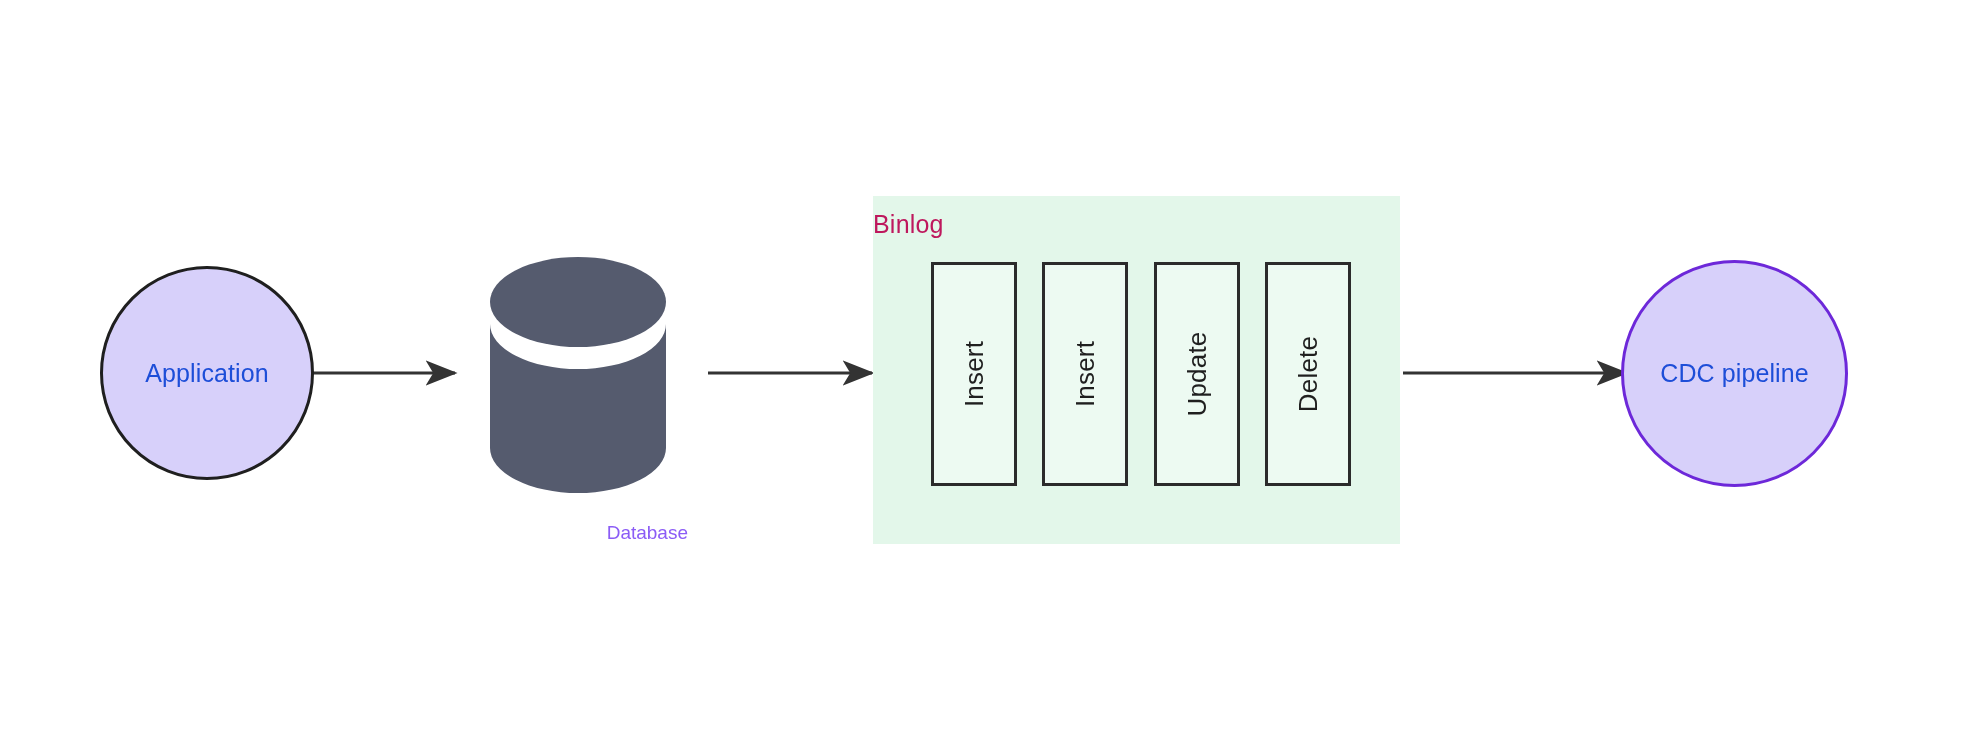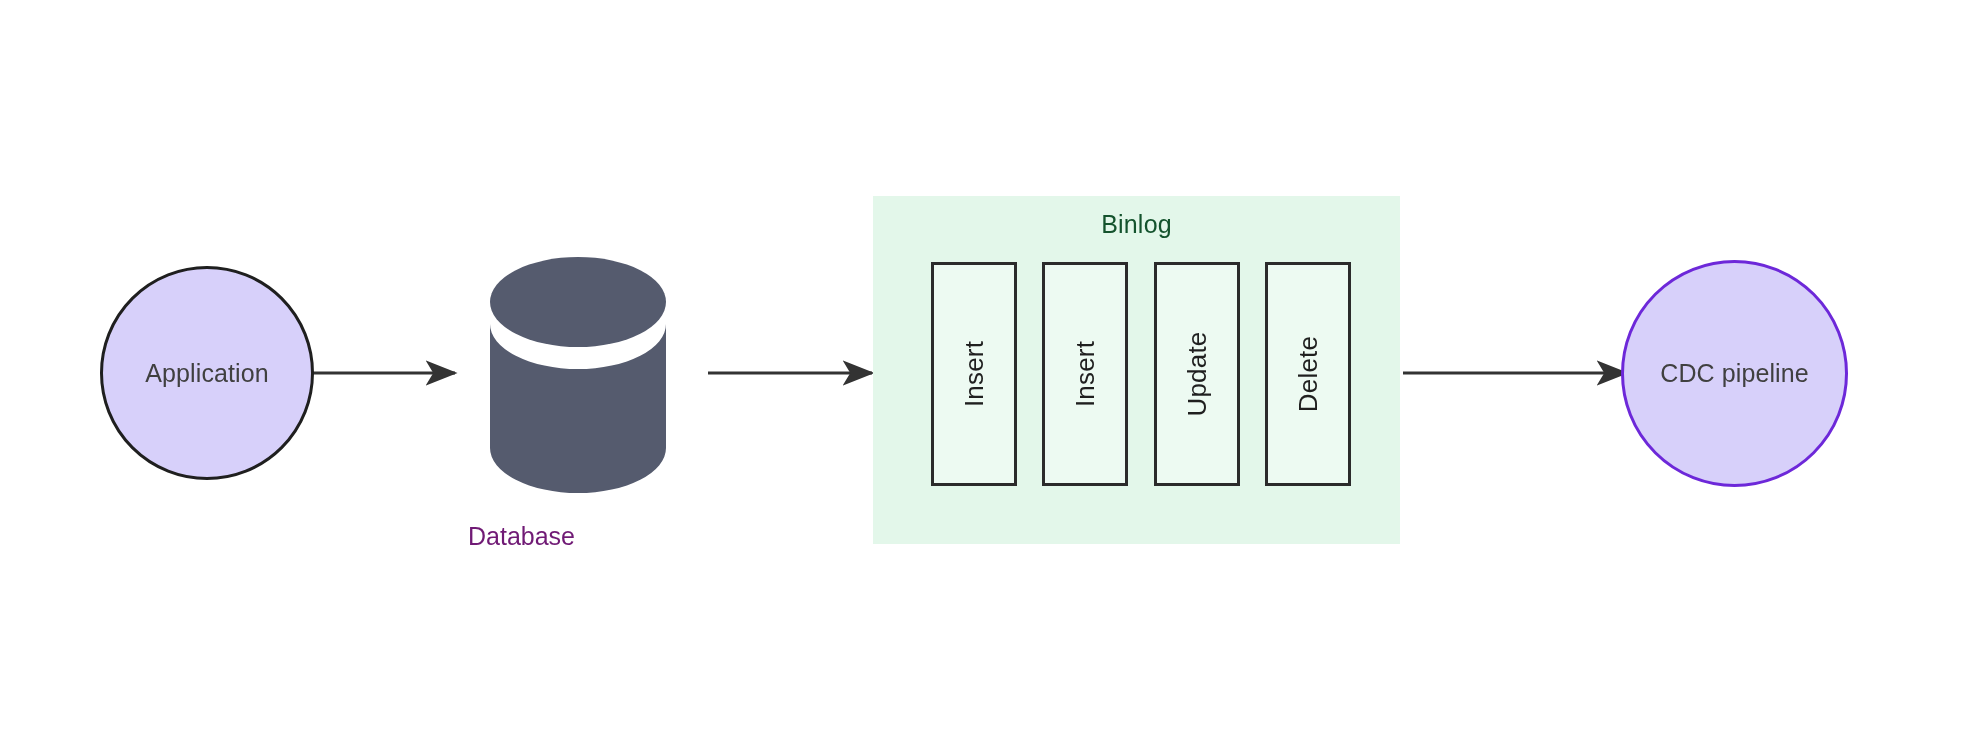--- a/index.html
+++ b/index.html
@@ -25,21 +25,21 @@
     position: absolute;
     border-radius: 50%;
     display: flex;
     align-items: center;
     justify-content: center;
     box-sizing: border-box;
   }
   .node-circle .node-label {
     font-size: 25px;
     line-height: 1;
-    color: #404040;
+    color: #1d4ed8;
     white-space: nowrap;
     letter-spacing: 0.1px;
   }
 
   
   #app-node {
     left: 100px;
     top: 266px;
     width: 214px;
     height: 214px;
@@ -70,42 +70,42 @@
     left: 0;
     top: 0;
     width: 220px;
     height: 250px;
   }
   #db-label {
     position: absolute;
     left: 0;
     top: 272px;
     width: 220px;
-    text-align: left;
-    font-size: 25px;
-    color: #701a75;
+    text-align: right;
+    font-size: 19px;
+    color: #8b5cf6;
   }
 
   
   #binlog-box {
     position: absolute;
     left: 873px;
     top: 196px;
     width: 527px;
     height: 348px;
     background: #e3f7ea;
   }
   #binlog-title {
     position: absolute;
     left: 0;
     top: 14px;
     width: 100%;
-    text-align: center;
+    text-align: left;
     font-size: 25px;
-    color: #14532d;
+    color: #be185d;
     letter-spacing: 0.2px;
   }
   #binlog-events {
     position: absolute;
     left: 58px;
     top: 66px;
     width: 420px;
     height: 224px;
     display: flex;
     flex-direction: row;

